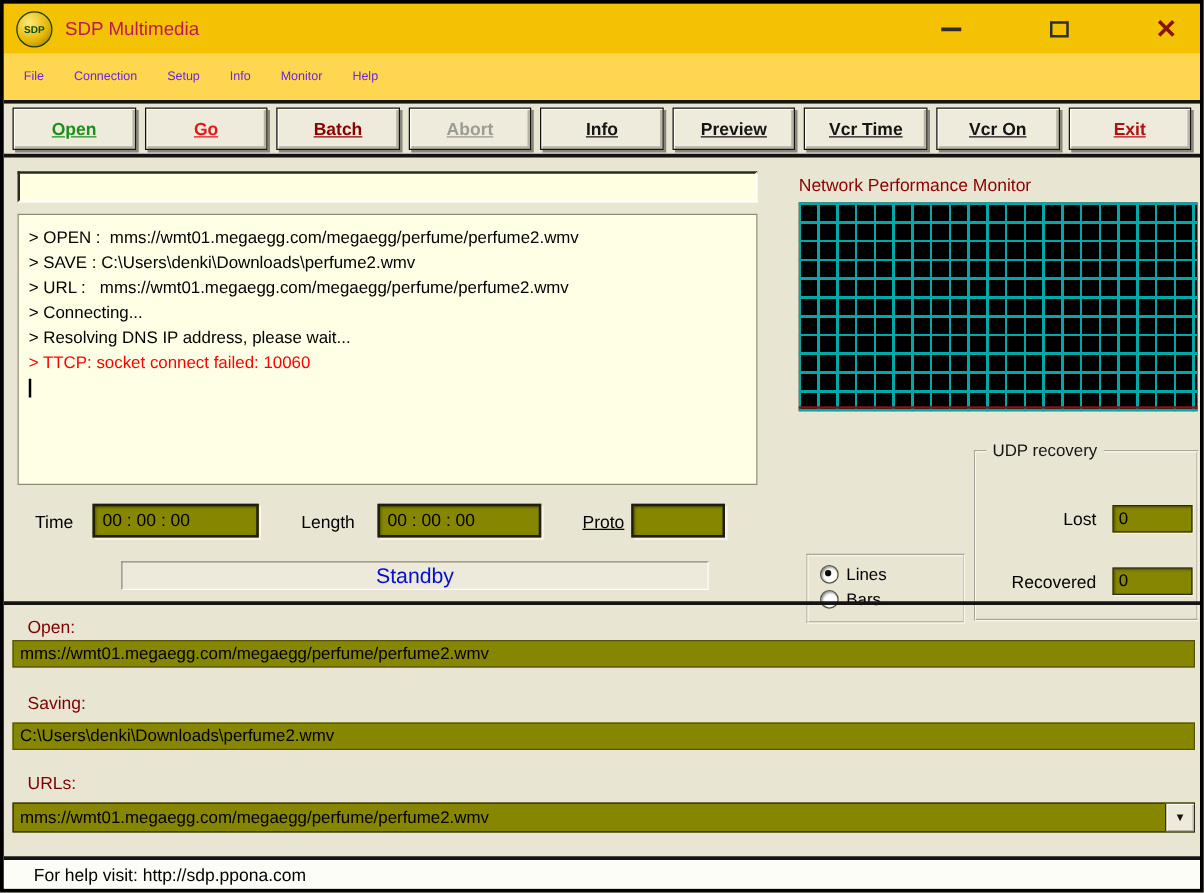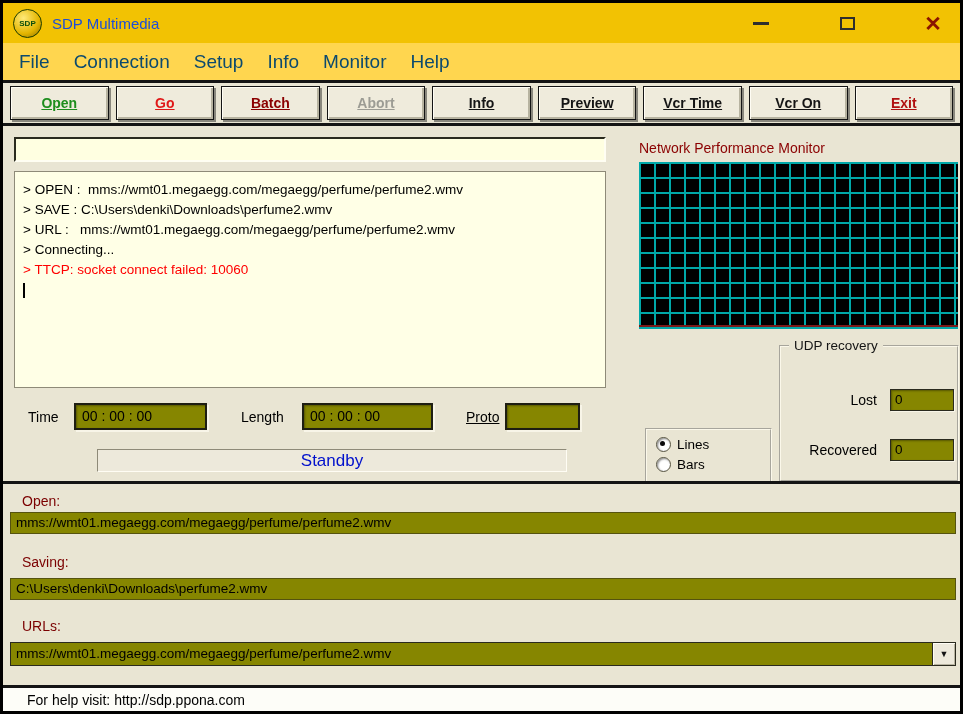--- a/index.html
+++ b/index.html
@@ -6,31 +6,31 @@
   .window{position:relative;width:963px;height:714px;box-sizing:border-box;border:3px solid #000;
     background:#E9E5D3;font-family:"Liberation Sans",sans-serif;overflow:hidden;}
 
   
   .titlebar{position:absolute;left:0;top:0;right:0;height:40px;background:#F2C203;
     display:flex;align-items:center;padding:0 10px;box-sizing:border-box;}
   .app-icon{width:27px;height:27px;border-radius:50%;flex:0 0 auto;
     background:radial-gradient(circle at 35% 30%,#ffe978,#e3b500 60%,#8a6d00);
     border:1px solid #1c3b00;display:flex;align-items:center;justify-content:center;
     font-size:8px;font-weight:bold;color:#0a4d0a;}
-  .title-text{margin-left:10px;font-size:15px;color:#1d4ed8;}
+  .title-text{margin-left:10px;font-size:15px;color:#be185d;}
   .win-controls{margin-left:auto;display:flex;align-items:center;}
   .win-btn{width:34px;height:30px;display:flex;align-items:center;justify-content:center;cursor:pointer;margin-left:52px;}
   .min-glyph{width:16px;height:3px;background:#2e2e2e;display:block;}
   .max-glyph{width:15px;height:13px;border:2px solid #2e2e2e;display:block;box-sizing:border-box;}
   .close-glyph{font-size:21px;font-weight:bold;color:#8a1400;line-height:1;}
 
   
   .menubar{position:absolute;top:40px;left:0;right:0;height:40px;background:#FFD64F;
     display:flex;align-items:center;padding:0 4px;box-sizing:border-box;border-bottom:3px solid #141414;}
-  .menu-item{padding:0 12px;font-size:19px;color:#0c4a6e;cursor:default;}
+  .menu-item{padding:0 12px;font-size:10px;color:#6d28d9;cursor:default;}
 
   
   .toolbar{position:absolute;top:80px;left:0;right:0;height:43px;background:#E9E5D3;
     display:flex;gap:7px;padding:3px 7px;box-sizing:border-box;border-bottom:3px solid #141414;}
   .tbtn{flex:1;background:#EFEBDC;border:1px solid #141414;
     box-shadow:inset 1px 1px 0 #fffdf4, inset -2px -2px 0 #b7b3a0, 2px 2px 0 rgba(20,20,20,.45);
     font-family:inherit;font-weight:bold;font-size:14px;text-decoration:underline;
     display:flex;align-items:center;justify-content:center;cursor:pointer;padding:0;}
 
   
@@ -53,21 +53,21 @@
     background:#EDE9DB;border:1px solid;border-color:#8e8a78 #fffdf4 #fffdf4 #8e8a78;
     display:flex;align-items:center;justify-content:center;font-size:17px;color:#0010CC;}
 
   
   .mon-label{position:absolute;left:636px;top:137px;font-size:14px;color:#8B0000;}
   .net-grid{position:absolute;left:636px;top:159px;width:319px;height:167px;background-color:#000;
     background-image:repeating-linear-gradient(to right,#00A8A8 0 2px,transparent 2px 15px),
                      repeating-linear-gradient(to bottom,#00A8A8 0 2px,transparent 2px 15px);}
   .net-baseline{position:absolute;left:0;right:0;bottom:2px;height:2px;background:#7B1A1A;}
 
-  .gbox{position:absolute;border:2px groove #fbf8ea;box-sizing:border-box;}
+  .gbox{position:absolute;border:2px groove #fbf8ea;box-sizing:border-box;margin-top:15px;}
   .grid-box{left:642px;top:349px;width:127px;height:59px;padding:7px 9px;display:flex;flex-direction:column;gap:5px;}
   .style-box{left:642px;top:425px;width:127px;height:56px;padding:7px 9px;display:flex;flex-direction:column;gap:5px;}
   .radio-row{display:flex;align-items:center;gap:6px;font-size:13.5px;color:#000;cursor:pointer;}
   .radio{width:13px;height:13px;border-radius:50%;background:#fff;border:1px solid #55523f;
     box-shadow:inset 1px 1px 2px rgba(0,0,0,.45);position:relative;flex:0 0 auto;}
   .radio.on::after{content:"";position:absolute;left:3px;top:3px;width:5px;height:5px;border-radius:50%;background:#0a0a0a;}
 
   .udp-box{left:776px;top:342px;width:180px;height:137px;}
   .gbox-title{position:absolute;top:-9px;left:8px;background:#E9E5D3;padding:0 5px;font-size:13.5px;color:#141414;}
   .udp-row{position:absolute;right:3px;display:flex;align-items:center;gap:13px;}
@@ -138,20 +138,21 @@
     <button class="tbtn" style="color: rgb(176, 16, 16);">Exit</button>
   </div>
 
   <input class="cmd-input" value="" style="">
 
   <div class="log">
     <div class="log-line">&gt; OPEN :  mms://wmt01.megaegg.com/megaegg/perfume/perfume2.wmv</div>
     <div class="log-line">&gt; SAVE : C:\Users\denki\Downloads\perfume2.wmv</div>
     <div class="log-line">&gt; URL :   mms://wmt01.megaegg.com/megaegg/perfume/perfume2.wmv</div>
     <div class="log-line">&gt; Connecting...</div>
+    <div class="log-line">&gt; Resolving DNS IP address, please wait...</div>
     <div class="log-line err">&gt; TTCP: socket connect failed: 10060</div>
     <div class="caret"></div>
   </div>
 
   <span class="flabel" style="left:25px;top:406px;">Time</span>
   <div class="olive vfield" style="left:71px;top:400px;width:133px;height:27px;">00 : 00 : 00</div>
   <span class="flabel" style="left:238px;top:406px;text-align:center;">Length</span>
   <div class="olive vfield" style="left:299px;top:400px;width:131px;height:27px;">00 : 00 : 00</div>
   <span class="flabel" style="left:463px;top:406px;text-decoration:underline;">Proto</span>
   <div class="olive vfield" style="left:502px;top:400px;width:75px;height:27px;"></div>

